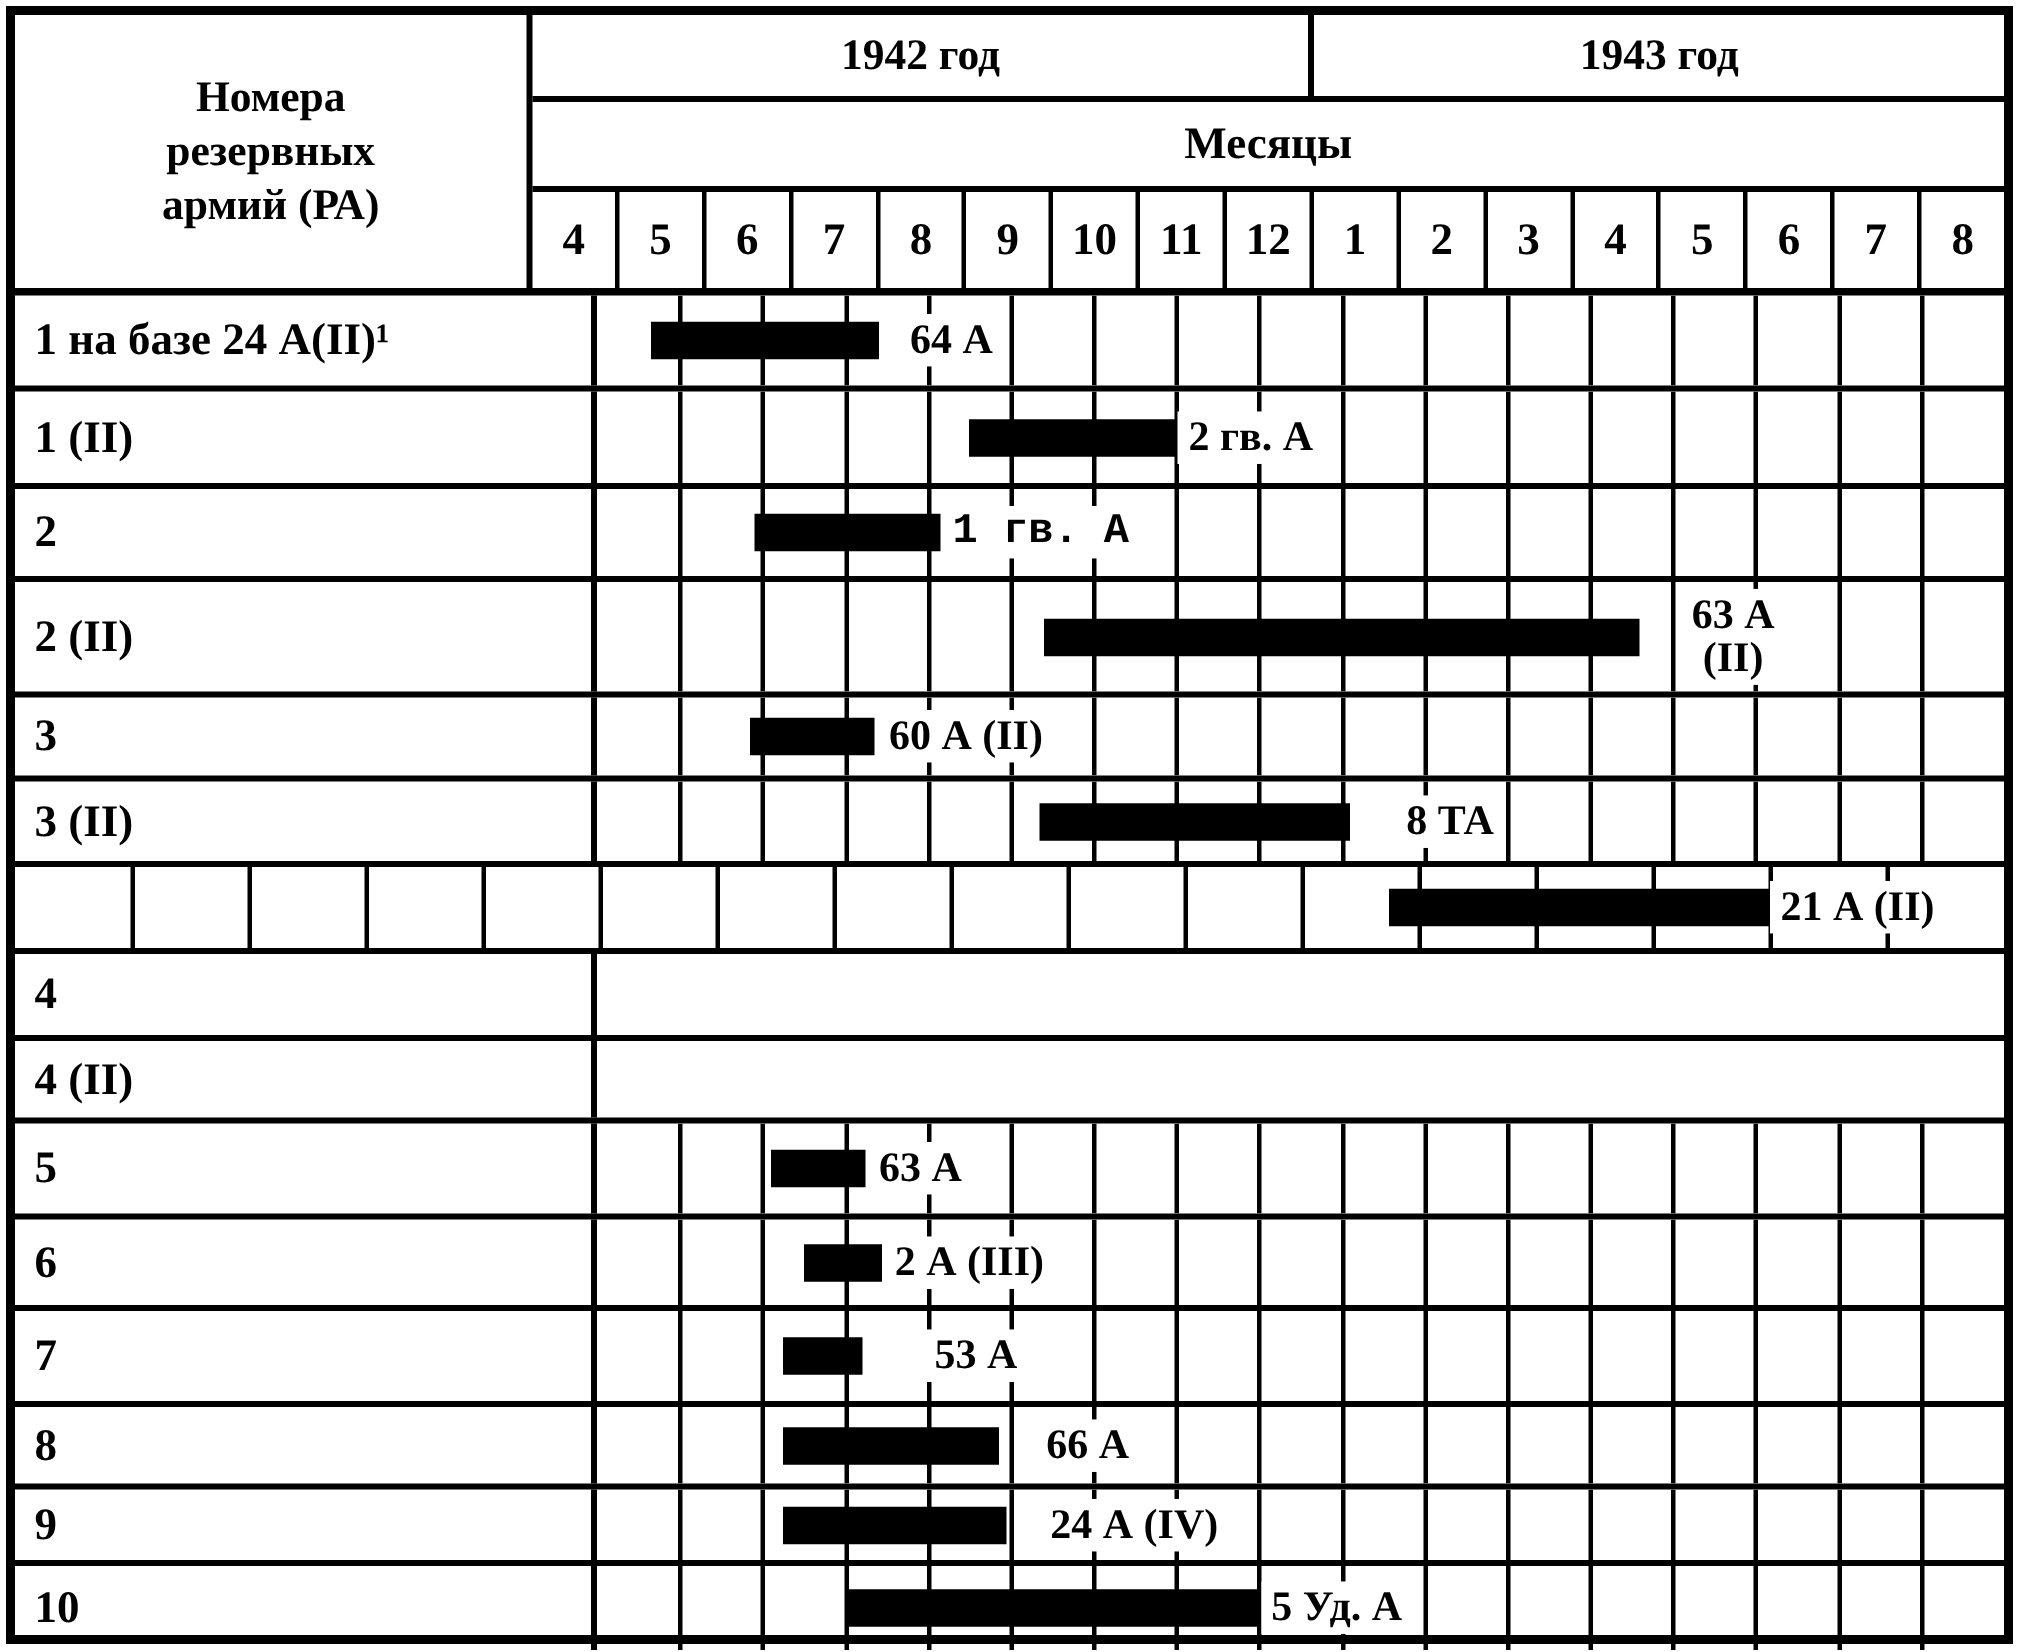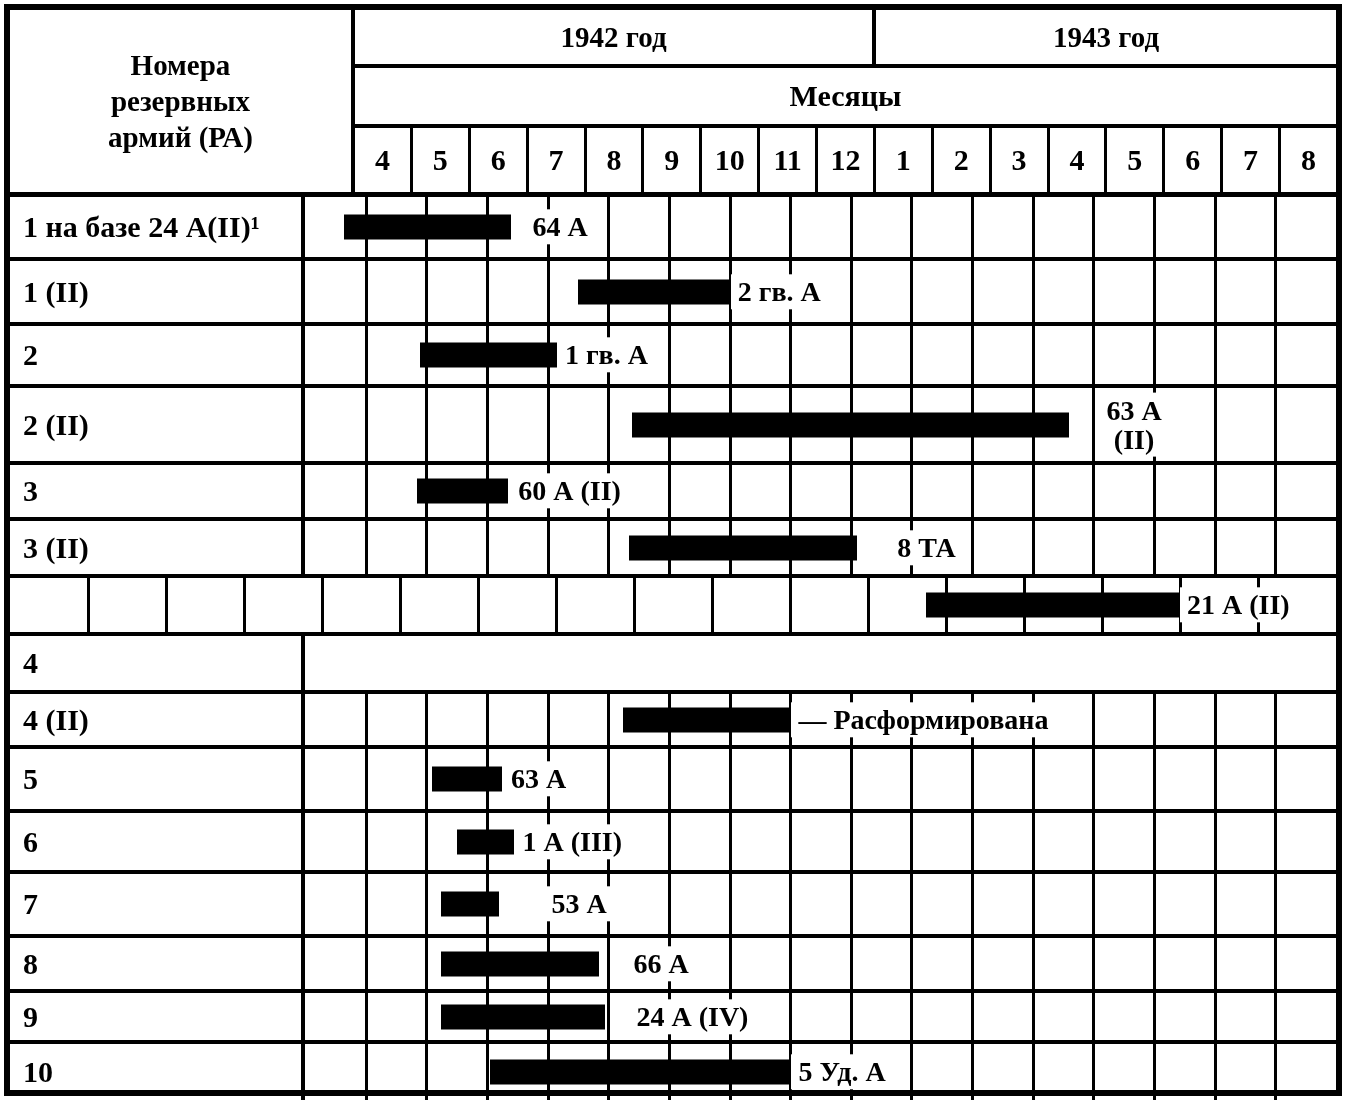--- a/index.html
+++ b/index.html
@@ -25,21 +25,21 @@
   .months-title-row { flex:none; height:60px; display:flex; align-items:center; justify-content:center;
     border-bottom:4px solid #000; box-sizing:border-box; font-size:30px; font-weight:700; }
   .months-row { flex:1; display:flex; }
   .month-cell { flex:1; display:flex; align-items:center; justify-content:center;
     font-size:30px; font-weight:700; box-sizing:border-box; border-right:3px solid #000; }
   .month-cell:last-child { border-right:none; }
   .gantt-body { flex:1; display:flex; flex-direction:column; }
   .body-row { display:flex; flex:none; box-sizing:border-box; border-top:4px solid #000; }
   .body-row:first-child { border-top:none; }
   .row-label {
-    flex:none; width:295px; border-right:4px solid #000; box-sizing:border-box;
+    flex:none; width:388px; border-right:4px solid #000; box-sizing:border-box;
     display:flex; align-items:center; padding-left:13px;
     font-size:30px; font-weight:700; white-space:nowrap;
   }
   .row-chart { flex:1; position:relative; overflow:hidden; min-width:0; }
   .vline { position:absolute; top:0; bottom:0; width:3px; margin-left:-1px; background:#000; z-index:1; }
   .bar { position:absolute; top:50%; transform:translateY(-50%); height:25px; background:#000; z-index:2; }
   .bar-label {
     position:absolute; top:50%; transform:translateY(-50%);
     background:#fff; padding:3px 7px; z-index:3;
     font-size:28px; font-weight:700; white-space:nowrap; line-height:1.05;
@@ -141,21 +141,21 @@
           <div class="vline" style="left: 47.0588%;"></div>
           <div class="vline" style="left: 52.9412%;"></div>
           <div class="vline" style="left: 58.8235%;"></div>
           <div class="vline" style="left: 64.7059%;"></div>
           <div class="vline" style="left: 70.5882%;"></div>
           <div class="vline" style="left: 76.4706%;"></div>
           <div class="vline" style="left: 82.3529%;"></div>
           <div class="vline" style="left: 88.2353%;"></div>
           <div class="vline" style="left: 94.1176%;"></div>
           <div class="bar" style="left: 11.1765%; width: 13.2353%;"></div>
-          <div class="bar-label" style="left: 24.5294%;">1 гв. А</div>
+          <div class="bar-label" style="left: 24.5294%; font-family: Liberation Mono, monospace;">1 гв. А</div>
         </div>
       </div>
       <div class="body-row" style="height: 77px;">
         <div class="row-label">2 (II)</div>
         <div class="row-chart">
           <div class="vline" style="left: 5.88235%;"></div>
           <div class="vline" style="left: 11.7647%;"></div>
           <div class="vline" style="left: 17.6471%;"></div>
           <div class="vline" style="left: 23.5294%;"></div>
           <div class="vline" style="left: 29.4118%;"></div>
@@ -241,40 +241,20 @@
           <div class="vline" style="left: 94.1176%;"></div>
           <div class="bar" style="left: 69.1176%; width: 19.1176%;"></div>
           <div class="bar-label" style="left: 88.2353%;">21 А (II)</div>
         </div>
       </div>
       <div class="body-row" style="height: 58px;">
         <div class="row-label">4</div>
       </div>
       <div class="body-row" style="height: 55px;">
         <div class="row-label">4 (II)</div>
-        <div class="row-chart">
-          <div class="vline" style="left: 5.88235%;"></div>
-          <div class="vline" style="left: 11.7647%;"></div>
-          <div class="vline" style="left: 17.6471%;"></div>
-          <div class="vline" style="left: 23.5294%;"></div>
-          <div class="vline" style="left: 29.4118%;"></div>
-          <div class="vline" style="left: 35.2941%;"></div>
-          <div class="vline" style="left: 41.1765%;"></div>
-          <div class="vline" style="left: 47.0588%;"></div>
-          <div class="vline" style="left: 52.9412%;"></div>
-          <div class="vline" style="left: 58.8235%;"></div>
-          <div class="vline" style="left: 64.7059%;"></div>
-          <div class="vline" style="left: 70.5882%;"></div>
-          <div class="vline" style="left: 76.4706%;"></div>
-          <div class="vline" style="left: 82.3529%;"></div>
-          <div class="vline" style="left: 88.2353%;"></div>
-          <div class="vline" style="left: 94.1176%;"></div>
-          <div class="bar" style="left: 30.8824%; width: 16.1765%;"></div>
-          <div class="bar-label" style="left: 47.1765%;">— Расформирована</div>
-        </div>
       </div>
       <div class="body-row" style="height: 64px;">
         <div class="row-label">5</div>
         <div class="row-chart">
           <div class="vline" style="left: 5.88235%;"></div>
           <div class="vline" style="left: 11.7647%;"></div>
           <div class="vline" style="left: 17.6471%;"></div>
           <div class="vline" style="left: 23.5294%;"></div>
           <div class="vline" style="left: 29.4118%;"></div>
           <div class="vline" style="left: 35.2941%;"></div>
@@ -305,21 +285,21 @@
           <div class="vline" style="left: 47.0588%;"></div>
           <div class="vline" style="left: 52.9412%;"></div>
           <div class="vline" style="left: 58.8235%;"></div>
           <div class="vline" style="left: 64.7059%;"></div>
           <div class="vline" style="left: 70.5882%;"></div>
           <div class="vline" style="left: 76.4706%;"></div>
           <div class="vline" style="left: 82.3529%;"></div>
           <div class="vline" style="left: 88.2353%;"></div>
           <div class="vline" style="left: 94.1176%;"></div>
           <div class="bar" style="left: 14.7059%; width: 5.58824%;"></div>
-          <div class="bar-label" style="left: 20.4118%;">1 А (III)</div>
+          <div class="bar-label" style="left: 20.4118%;">2 А (III)</div>
         </div>
       </div>
       <div class="body-row" style="height: 64px;">
         <div class="row-label">7</div>
         <div class="row-chart">
           <div class="vline" style="left: 5.88235%;"></div>
           <div class="vline" style="left: 11.7647%;"></div>
           <div class="vline" style="left: 17.6471%;"></div>
           <div class="vline" style="left: 23.5294%;"></div>
           <div class="vline" style="left: 29.4118%;"></div>

